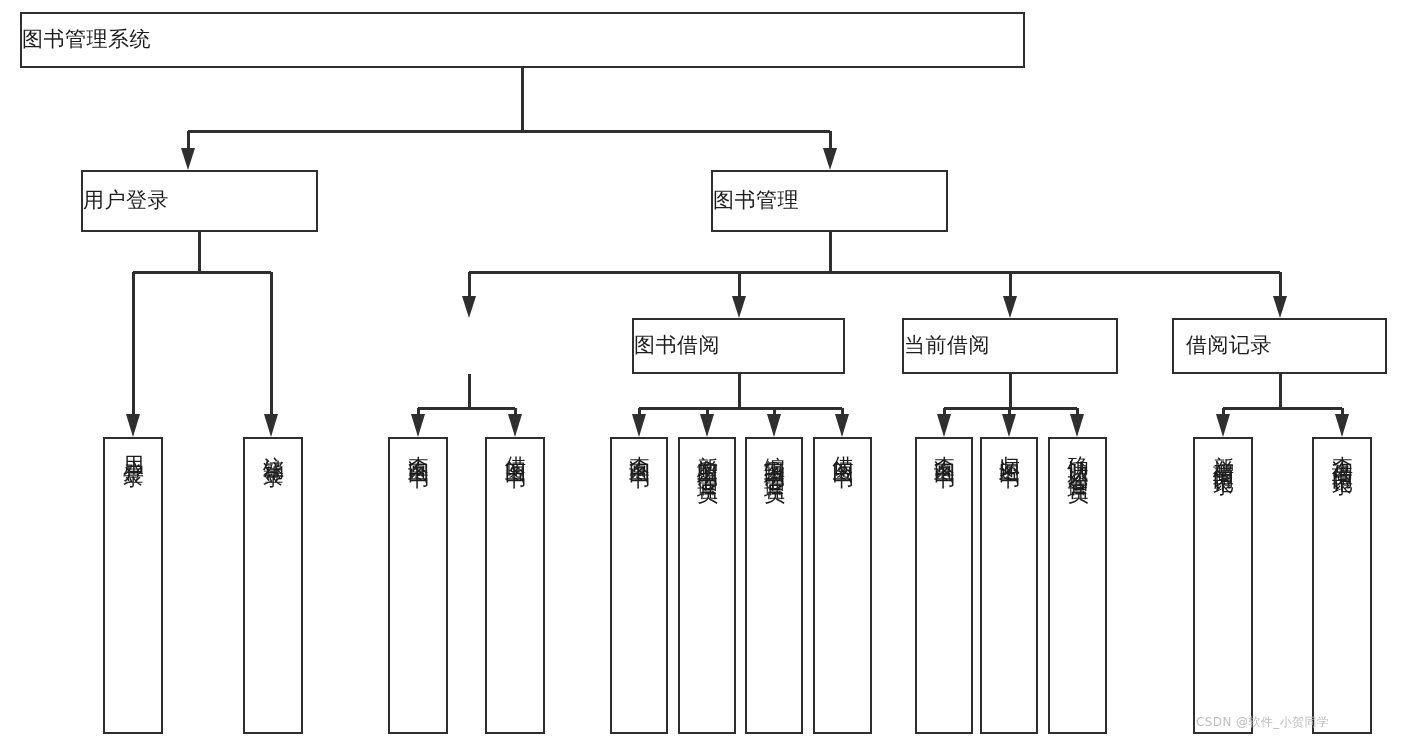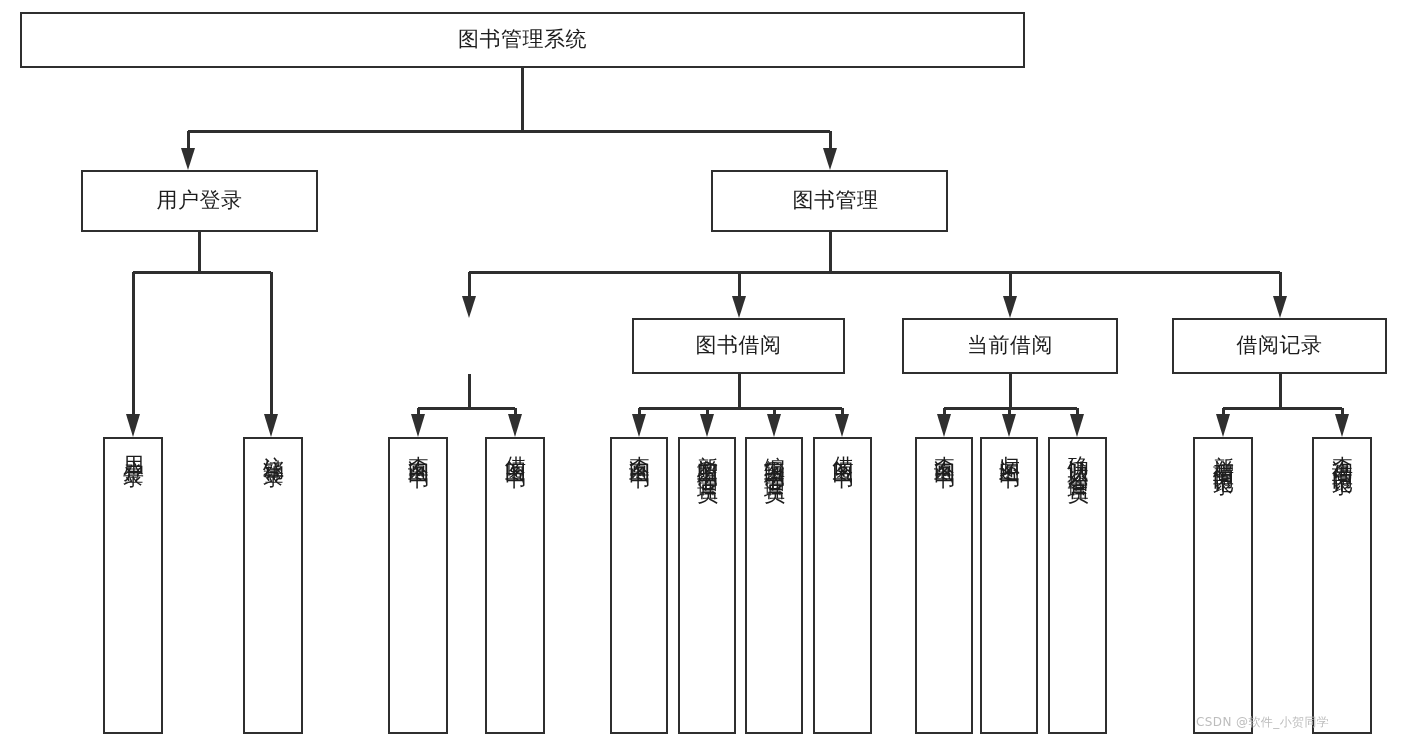--- a/index.html
+++ b/index.html
@@ -27,21 +27,21 @@
     width: 1405px;
     height: 747px;
   }
   .node-box {
     position: absolute;
     box-sizing: border-box;
     background: #ffffff;
     border: 2px solid #2f2f2f;
     display: flex;
     align-items: center;
-    justify-content: center;
+    justify-content: flex-start;
   }
   .node-box.horizontal {
     border-width: 2px;
   }
   .node-label-h {
     font-size: 21px;
     color: #1d1d1d;
     line-height: 1.1;
     letter-spacing: 0.5px;
     white-space: nowrap;
@@ -160,34 +160,34 @@
   </svg>
 
   <div class="node-box horizontal" style="left:20px; top:12px; width:1005px; height:56px;">
     <span class="node-label-h">图书管理系统</span>
   </div>
 
   <div class="node-box horizontal" style="left:81px; top:170px; width:237px; height:62px;">
     <span class="node-label-h">用户登录</span>
   </div>
 
-  <div class="node-box horizontal" style="left:711px; top:170px; width:237px; height:62px;padding-left:12px;">
+  <div class="node-box horizontal" style="left:711px; top:170px; width:237px; height:62px;">
     <span class="node-label-h">图书管理</span>
   </div>
 
 
   <div class="node-box horizontal" style="left:902px; top:318px; width:216px; height:56px;">
     <span class="node-label-h">当前借阅</span>
   </div>
 
   <div class="node-box horizontal" style="left:632px; top:318px; width:213px; height:56px;">
     <span class="node-label-h">图书借阅</span>
   </div>
 
-  <div class="node-box horizontal" style="left:1172px; top:318px; width:215px; height:56px;">
+  <div class="node-box horizontal" style="left:1172px; top:318px; width:215px; height:56px;padding-left:12px;">
     <span class="node-label-h">借阅记录</span>
   </div>
 
   <div class="node-box vertical v-center" style="left:103px; top:437px; width:60px; height:297px;">
     <span class="node-label-v">用户登录</span>
   </div>
 
   <div class="node-box vertical v-center" style="left:243px; top:437px; width:60px; height:297px;">
     <span class="node-label-v">注销登录</span>
   </div>

